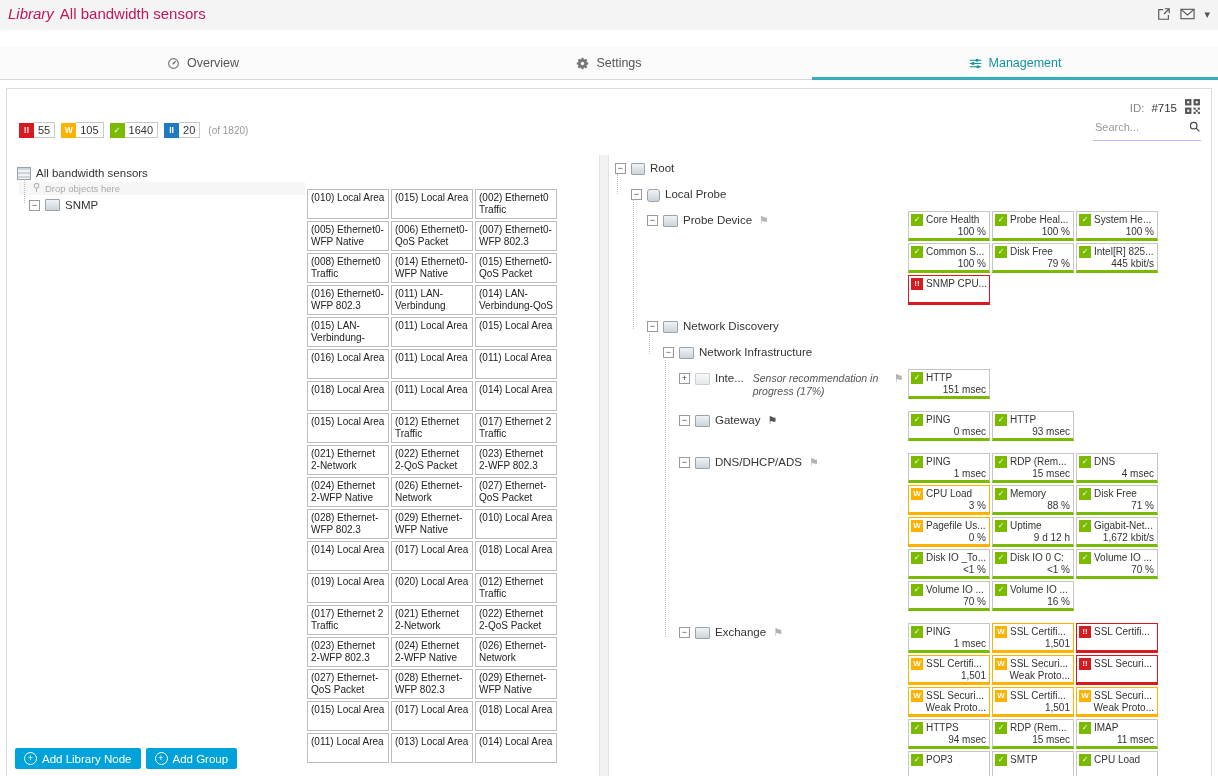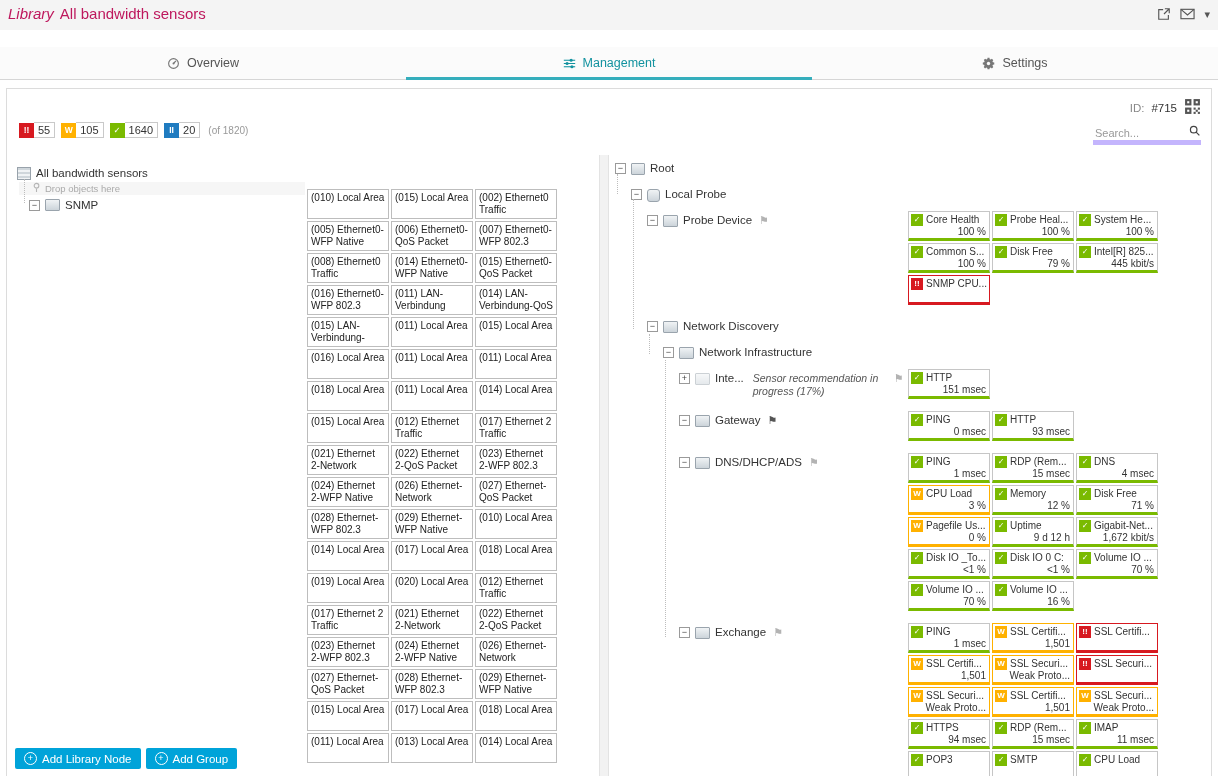--- a/index.html
+++ b/index.html
@@ -31,22 +31,22 @@
   .id-label{color:#888}
   .id-value{color:#333}
 
   .badges{position:absolute;top:33px;left:12px;display:flex;align-items:center;gap:6px}
   .badge{display:flex;align-items:center;cursor:pointer}
   .bicon{width:15px;height:15px;color:#fff;font-size:8.5px;font-weight:bold;line-height:15px;text-align:center}
   .bcount{height:14px;line-height:14px;border:1px solid #c9c9c9;border-left:none;padding:0 4px;
           font-size:11px;background:#fff;color:#333}
   .badge-total{font-size:10px;color:#999;margin-left:2px}
 
-  .search{position:absolute;top:31px;right:10px;width:108px;border-bottom:5px solid #c4b5fd;
-          display:flex;align-items:flex-end;height:20px;gap:4px}
+  .search{position:absolute;top:31px;right:10px;width:108px;border-bottom:1px solid #c4b5fd;
+          display:flex;align-items:flex-start;height:20px;gap:4px}
   .search input{border:none;outline:none;flex:1;font-size:11px;color:#666;background:transparent;
                 font-family:inherit;min-width:0}
   .search input::placeholder{color:#999}
 
   
   .left-tree{position:absolute;left:10px;top:76px;width:288px;font-size:11.5px}
   .tree-row{display:flex;align-items:center;gap:5px;height:16px;margin-bottom:1px}
   .tree-row.indent{margin-left:12px}
   .drop-row{background:#f6f6f6;color:#aaa;font-size:9.5px;height:13px;display:flex;align-items:center;
             gap:4px;padding-left:13px;margin:1px 0 2px 2px}
@@ -128,46 +128,46 @@
 <nav class="tab-bar" id="tabBar">
     <div class="tab">
       <span class="tab-ic">
         <svg width="13" height="13" viewBox="0 0 16 16">
           <circle cx="8" cy="8" r="6" fill="none" stroke="currentColor" stroke-width="1.4"></circle>
           <path d="M8 8L11 4.8" stroke="currentColor" stroke-width="1.5"></path>
           <circle cx="8" cy="8" r="1.2" fill="currentColor"></circle>
         </svg>
       </span>
       <span>Overview</span>
+    </div>
+    <div class="tab">
+      <span class="tab-ic">
+        <svg width="13" height="13" viewBox="0 0 16 16">
+          <path fill="currentColor" d="M6.8 1h2.4l.3 1.7 1.3.5 1.4-1 1.7 1.7-1 1.4.5 1.3 1.7.3v2.4l-1.7.3-.5 1.3 1 1.4-1.7 1.7-1.4-1-1.3.5-.3 1.7H6.8l-.3-1.7-1.3-.5-1.4 1-1.7-1.7 1-1.4-.5-1.3L1 9.2V6.8l1.7-.3.5-1.3-1-1.4 1.7-1.7 1.4 1 1.3-.5z"></path>
+          <circle cx="8" cy="8" r="2.1" fill="#fbfbfb"></circle>
+        </svg>
+      </span>
+      <span>Settings</span>
     </div>
     <div class="tab active">
       <span class="tab-ic">
         <svg width="13" height="13" viewBox="0 0 16 16">
           <g stroke="currentColor" stroke-width="1.3">
             <line x1="1" y1="4" x2="15" y2="4"></line>
             <line x1="1" y1="8" x2="15" y2="8"></line>
             <line x1="1" y1="12" x2="15" y2="12"></line>
           </g>
           <g fill="currentColor">
             <circle cx="10" cy="4" r="1.9"></circle>
             <circle cx="5" cy="8" r="1.9"></circle>
             <circle cx="11" cy="12" r="1.9"></circle>
           </g>
         </svg>
       </span>
       <span>Management</span>
-    </div>
-    <div class="tab">
-      <span class="tab-ic">
-        <svg width="13" height="13" viewBox="0 0 16 16">
-          <path fill="currentColor" d="M6.8 1h2.4l.3 1.7 1.3.5 1.4-1 1.7 1.7-1 1.4.5 1.3 1.7.3v2.4l-1.7.3-.5 1.3 1 1.4-1.7 1.7-1.4-1-1.3.5-.3 1.7H6.8l-.3-1.7-1.3-.5-1.4 1-1.7-1.7 1-1.4-.5-1.3L1 9.2V6.8l1.7-.3.5-1.3-1-1.4 1.7-1.7 1.4 1 1.3-.5z"></path>
-          <circle cx="8" cy="8" r="2.1" fill="#fbfbfb"></circle>
-        </svg>
-      </span>
-      <span>Settings</span>
     </div>
   </nav>
 
 <div class="card">
 
   <div class="id-row">
     <span class="id-label">ID:</span>
     <span class="id-value">#715</span>
     <span><svg width="17" height="17" viewBox="0 0 16 16" fill="#555">
           <rect x="1" y="1" width="6" height="6"></rect>
@@ -431,21 +431,21 @@
             <span class="s-value">4 msec</span>
           </div>
           <div class="sensor warning" style="border-color: rgb(255, 177, 0);">
             <span class="s-ic" style="background: rgb(255, 177, 0);">W</span>
             <span class="s-name">CPU Load</span>
             <span class="s-value">3 %</span>
           </div>
           <div class="sensor ok" style="border-bottom-color: rgb(122, 186, 0);">
             <span class="s-ic" style="background: rgb(122, 186, 0);">✓</span>
             <span class="s-name">Memory</span>
-            <span class="s-value">12 %</span>
+            <span class="s-value">88 %</span>
           </div>
           <div class="sensor ok" style="border-bottom-color: rgb(122, 186, 0);">
             <span class="s-ic" style="background: rgb(122, 186, 0);">✓</span>
             <span class="s-name">Disk Free</span>
             <span class="s-value">71 %</span>
           </div>
           <div class="sensor warning" style="border-color: rgb(255, 177, 0);">
             <span class="s-ic" style="background: rgb(255, 177, 0);">W</span>
             <span class="s-name">Pagefile Us...</span>
             <span class="s-value">0 %</span>

